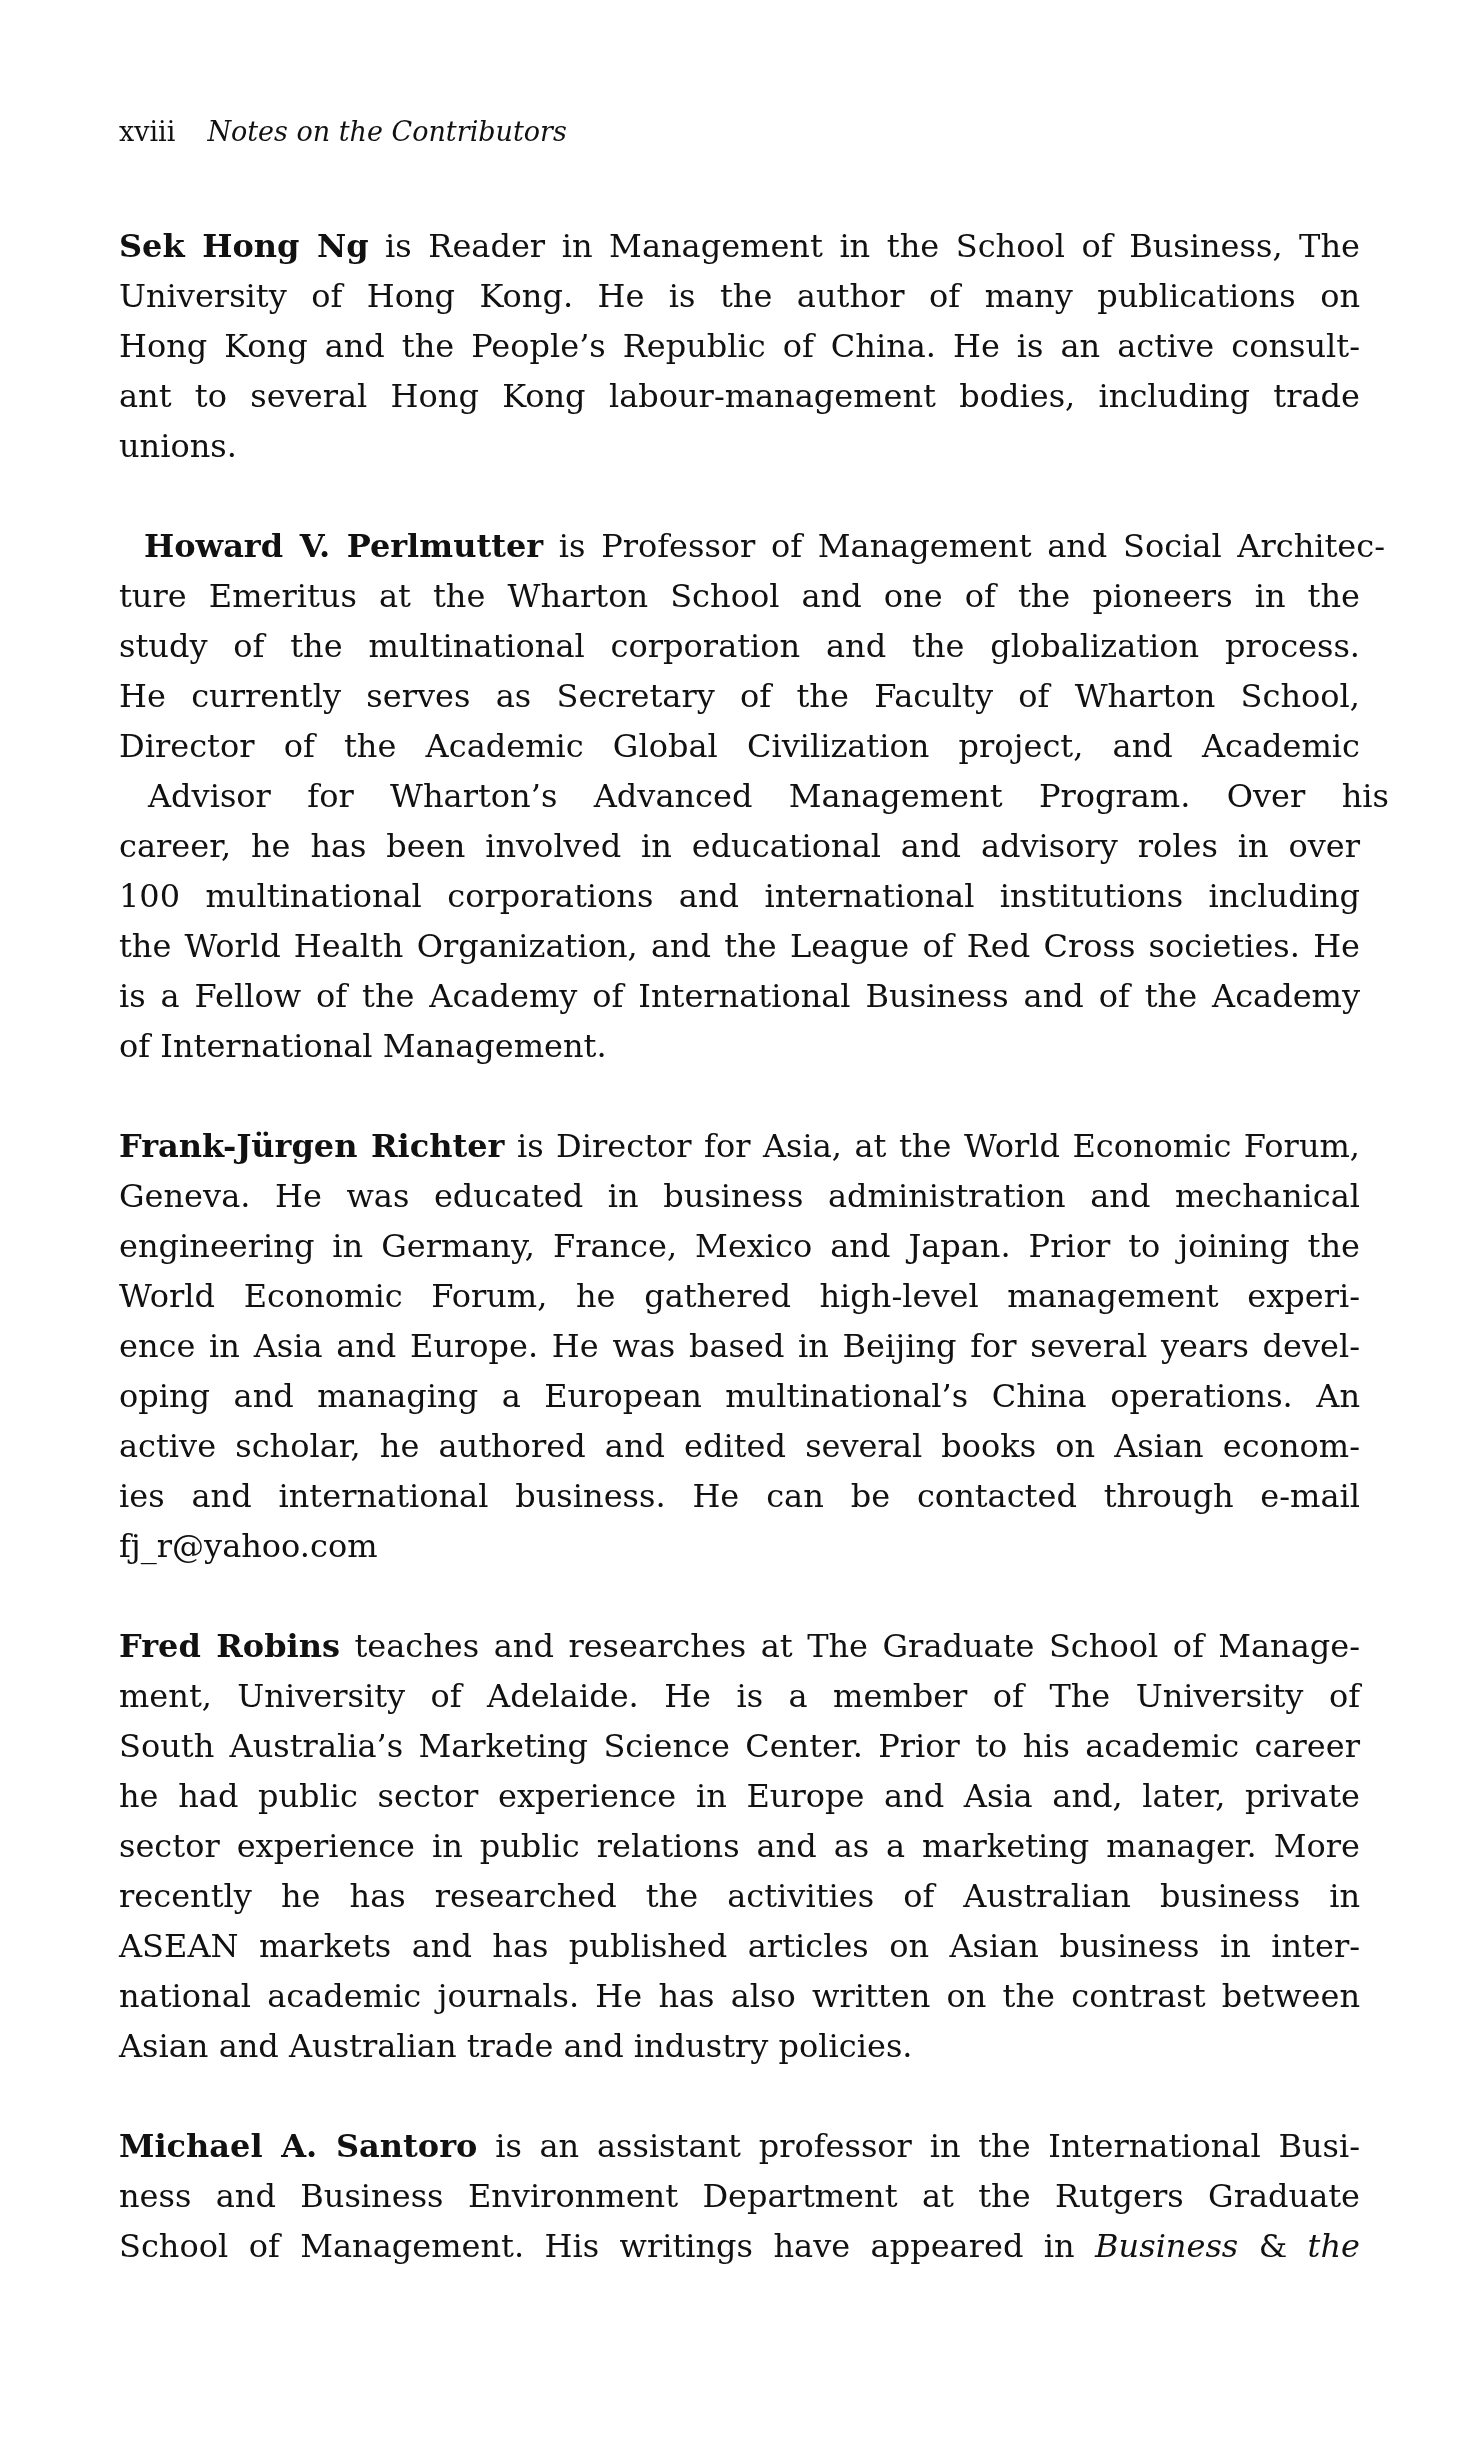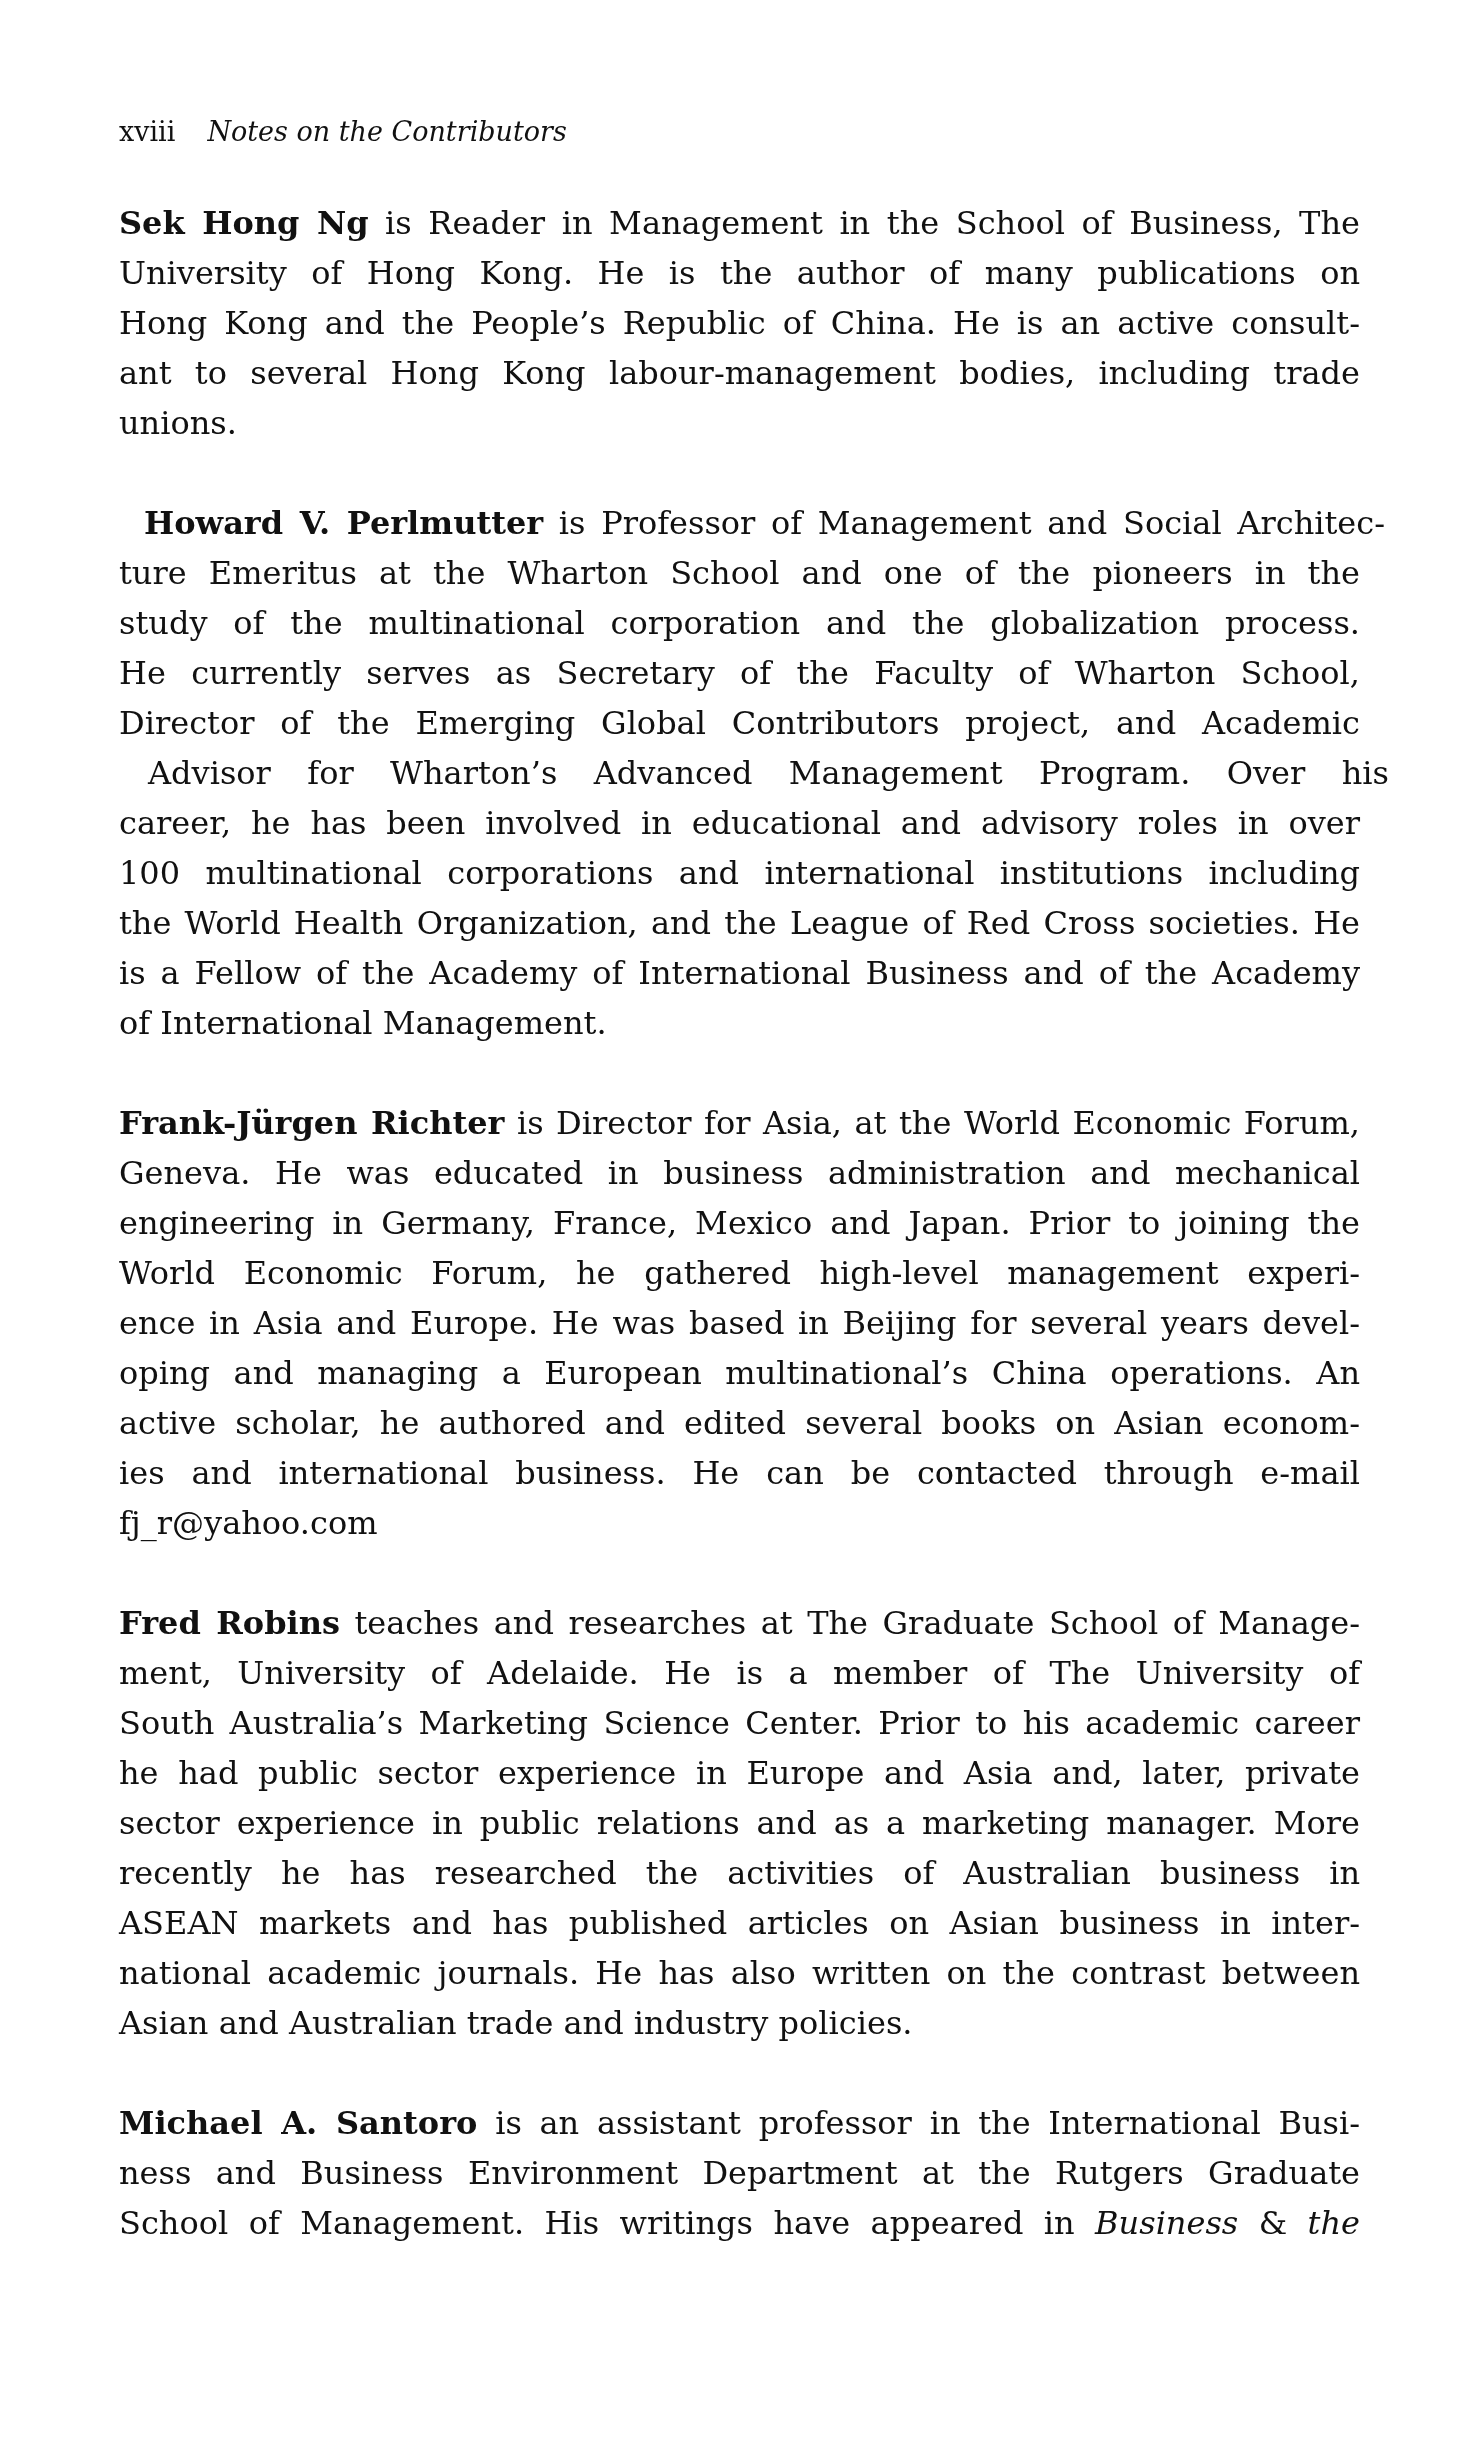--- a/index.html
+++ b/index.html
@@ -28,21 +28,21 @@
     display: inline-block;
     margin-right: 32px;
     letter-spacing: 0px;
   }
   .running-head .title {
     font-style: italic;
   }
   .column {
     position: absolute;
     left: 119px;
-    top: 198px;
+    top: 221px;
     width: 1241px;
     font-size: 32px;
   }
   .entry {
     margin: 0 0 50px 0;
   }
   .line {
     display: block;
     height: 50px;
     line-height: 50px;
@@ -76,21 +76,21 @@
     <div class="line" style="white-space: normal; overflow: visible; display: block; width: 1241px;">Hong Kong and the People’s Republic of China. He is an active consult-</div>
     <div class="line" style="white-space: normal; overflow: visible; display: block; width: 1241px;">ant to several Hong Kong labour-management bodies, including trade</div>
     <div class="line last" style="white-space: normal; overflow: visible; display: block; width: 1241px;">unions.</div>
   </div>
 
   <div class="entry">
     <div class="line" style="white-space: normal; overflow: visible; display: block; width: 1241px; margin-left: 25px;"><span class="name">Howard V. Perlmutter</span><span> is Professor of Management and Social Architec-</span></div>
     <div class="line" style="white-space: normal; overflow: visible; display: block; width: 1241px;">ture Emeritus at the Wharton School and one of the pioneers in the</div>
     <div class="line" style="white-space: normal; overflow: visible; display: block; width: 1241px;">study of the multinational corporation and the globalization process.</div>
     <div class="line" style="white-space: normal; overflow: visible; display: block; width: 1241px;">He currently serves as Secretary of the Faculty of Wharton School,</div>
-    <div class="line" style="white-space: normal; overflow: visible; display: block; width: 1241px;">Director of the Emerging Global Contributors project, and Academic</div>
+    <div class="line" style="white-space: normal; overflow: visible; display: block; width: 1241px;">Director of the Academic Global Civilization project, and Academic</div>
     <div class="line" style="white-space: normal; overflow: visible; display: block; width: 1241px; margin-left: 29px;">Advisor for Wharton’s Advanced Management Program. Over his</div>
     <div class="line" style="white-space: normal; overflow: visible; display: block; width: 1241px;">career, he has been involved in educational and advisory roles in over</div>
     <div class="line" style="white-space: normal; overflow: visible; display: block; width: 1241px;">100 multinational corporations and international institutions including</div>
     <div class="line" style="white-space: normal; overflow: visible; display: block; width: 1241px;">the World Health Organization, and the League of Red Cross societies. He</div>
     <div class="line" style="white-space: normal; overflow: visible; display: block; width: 1241px;">is a Fellow of the Academy of International Business and of the Academy</div>
     <div class="line last" style="white-space: normal; overflow: visible; display: block; width: 1241px;">of International Management.</div>
   </div>
 
   <div class="entry">
     <div class="line" style="white-space: normal; overflow: visible; display: block; width: 1241px;"><span class="name">Frank-Jürgen Richter</span><span> is Director for Asia, at the World Economic Forum,</span></div>

